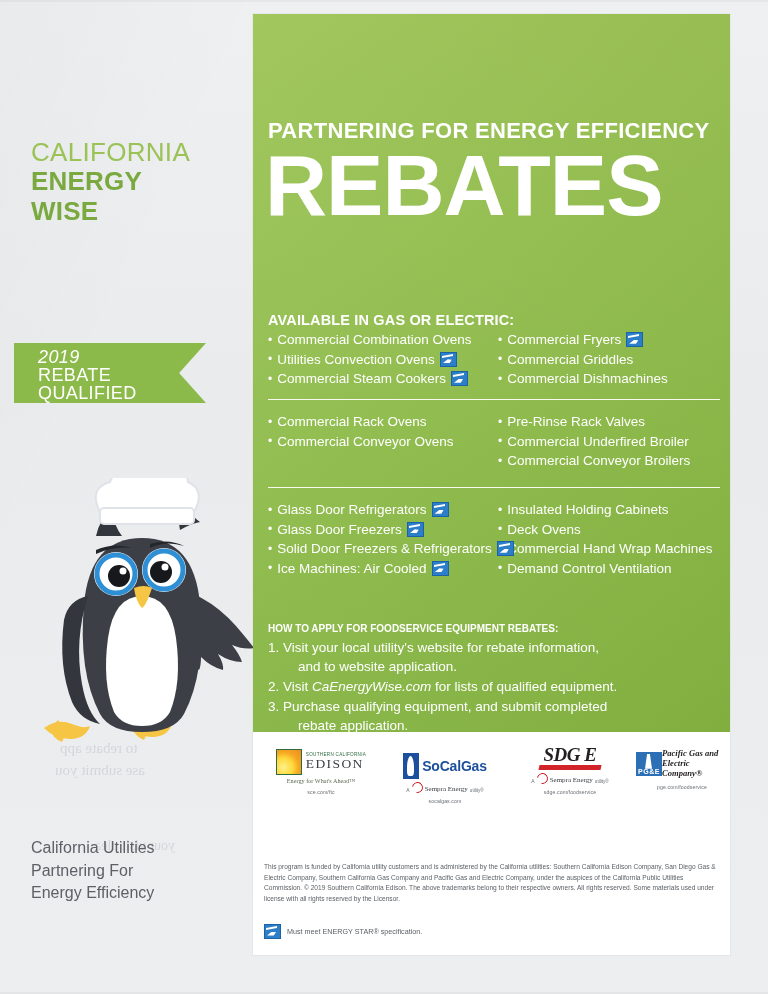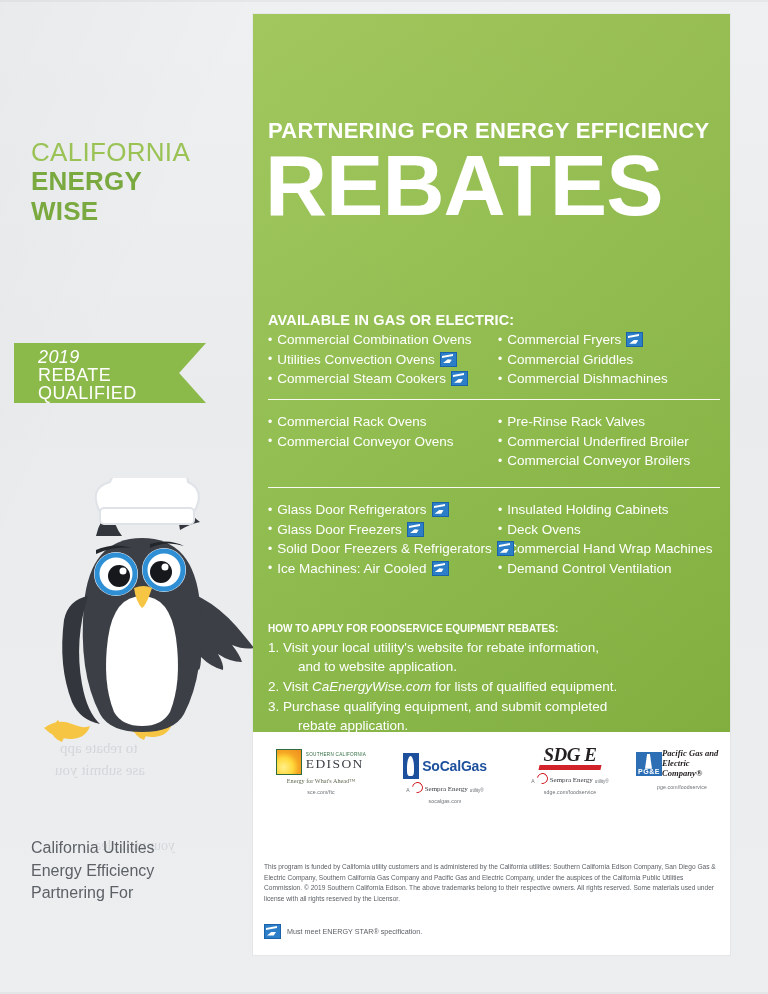--- a/index.html
+++ b/index.html
@@ -236,22 +236,22 @@
       <circle cx="143" cy="89" r="3.5" fill="#ffffff"></circle>
 
       <path d="M74 72 q18-8 36-2 q-18-2-36 6z" fill="#23262b"></path>
       <path d="M128 66 q18-6 34 2 q-18-6-34 2z" fill="#23262b"></path>
 
       <path d="M112 110 q10-4 18 0 q-6 18-10 20 q-6-6-8-20z" fill="#f6c544"></path>
     </svg>
 
     <div id="leftfoot">
       <div class="lf">California Utilities</div>
+      <div class="lf">Partnering For</div>
       <div class="lf">Energy Efficiency</div>
-      <div class="lf">Partnering For</div>
     </div>
   </div>
 
   <div id="card">
 
     <div id="green"></div>
 
     <div class="gin" id="hdr3">REBATES</div>
     <div class="gin" id="hdr2">PARTNERING FOR ENERGY EFFICIENCY</div>
 

